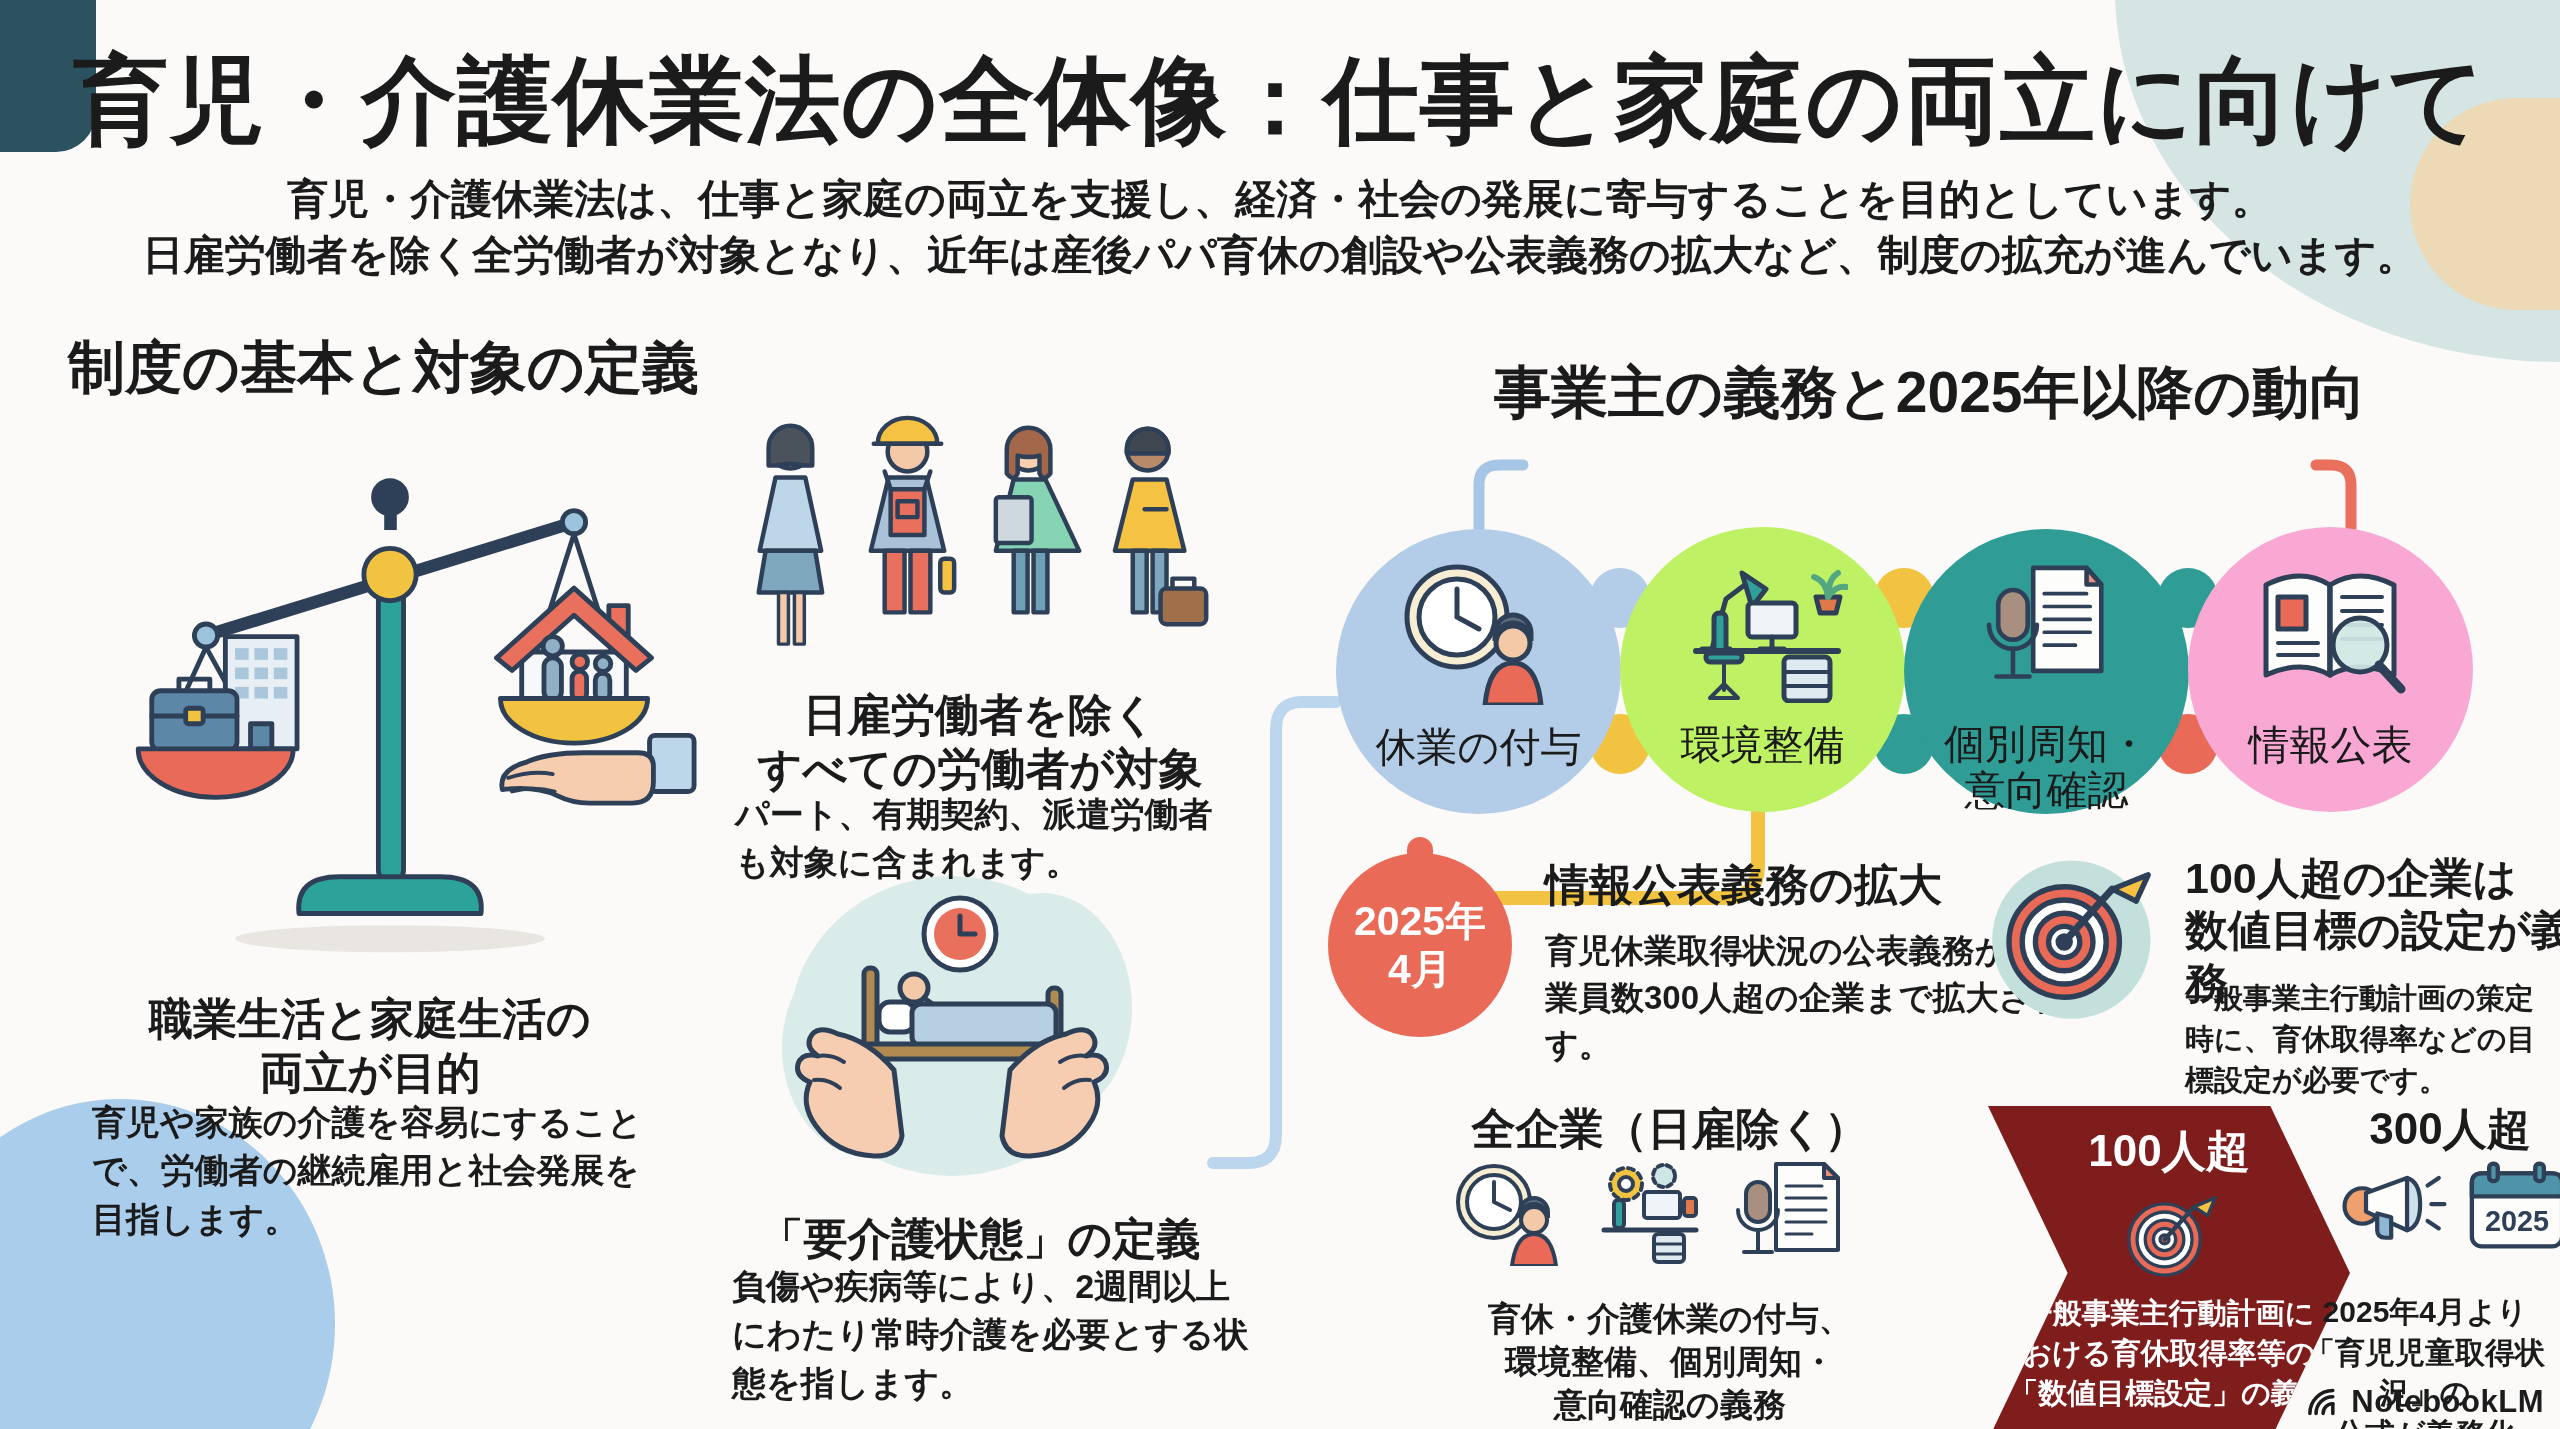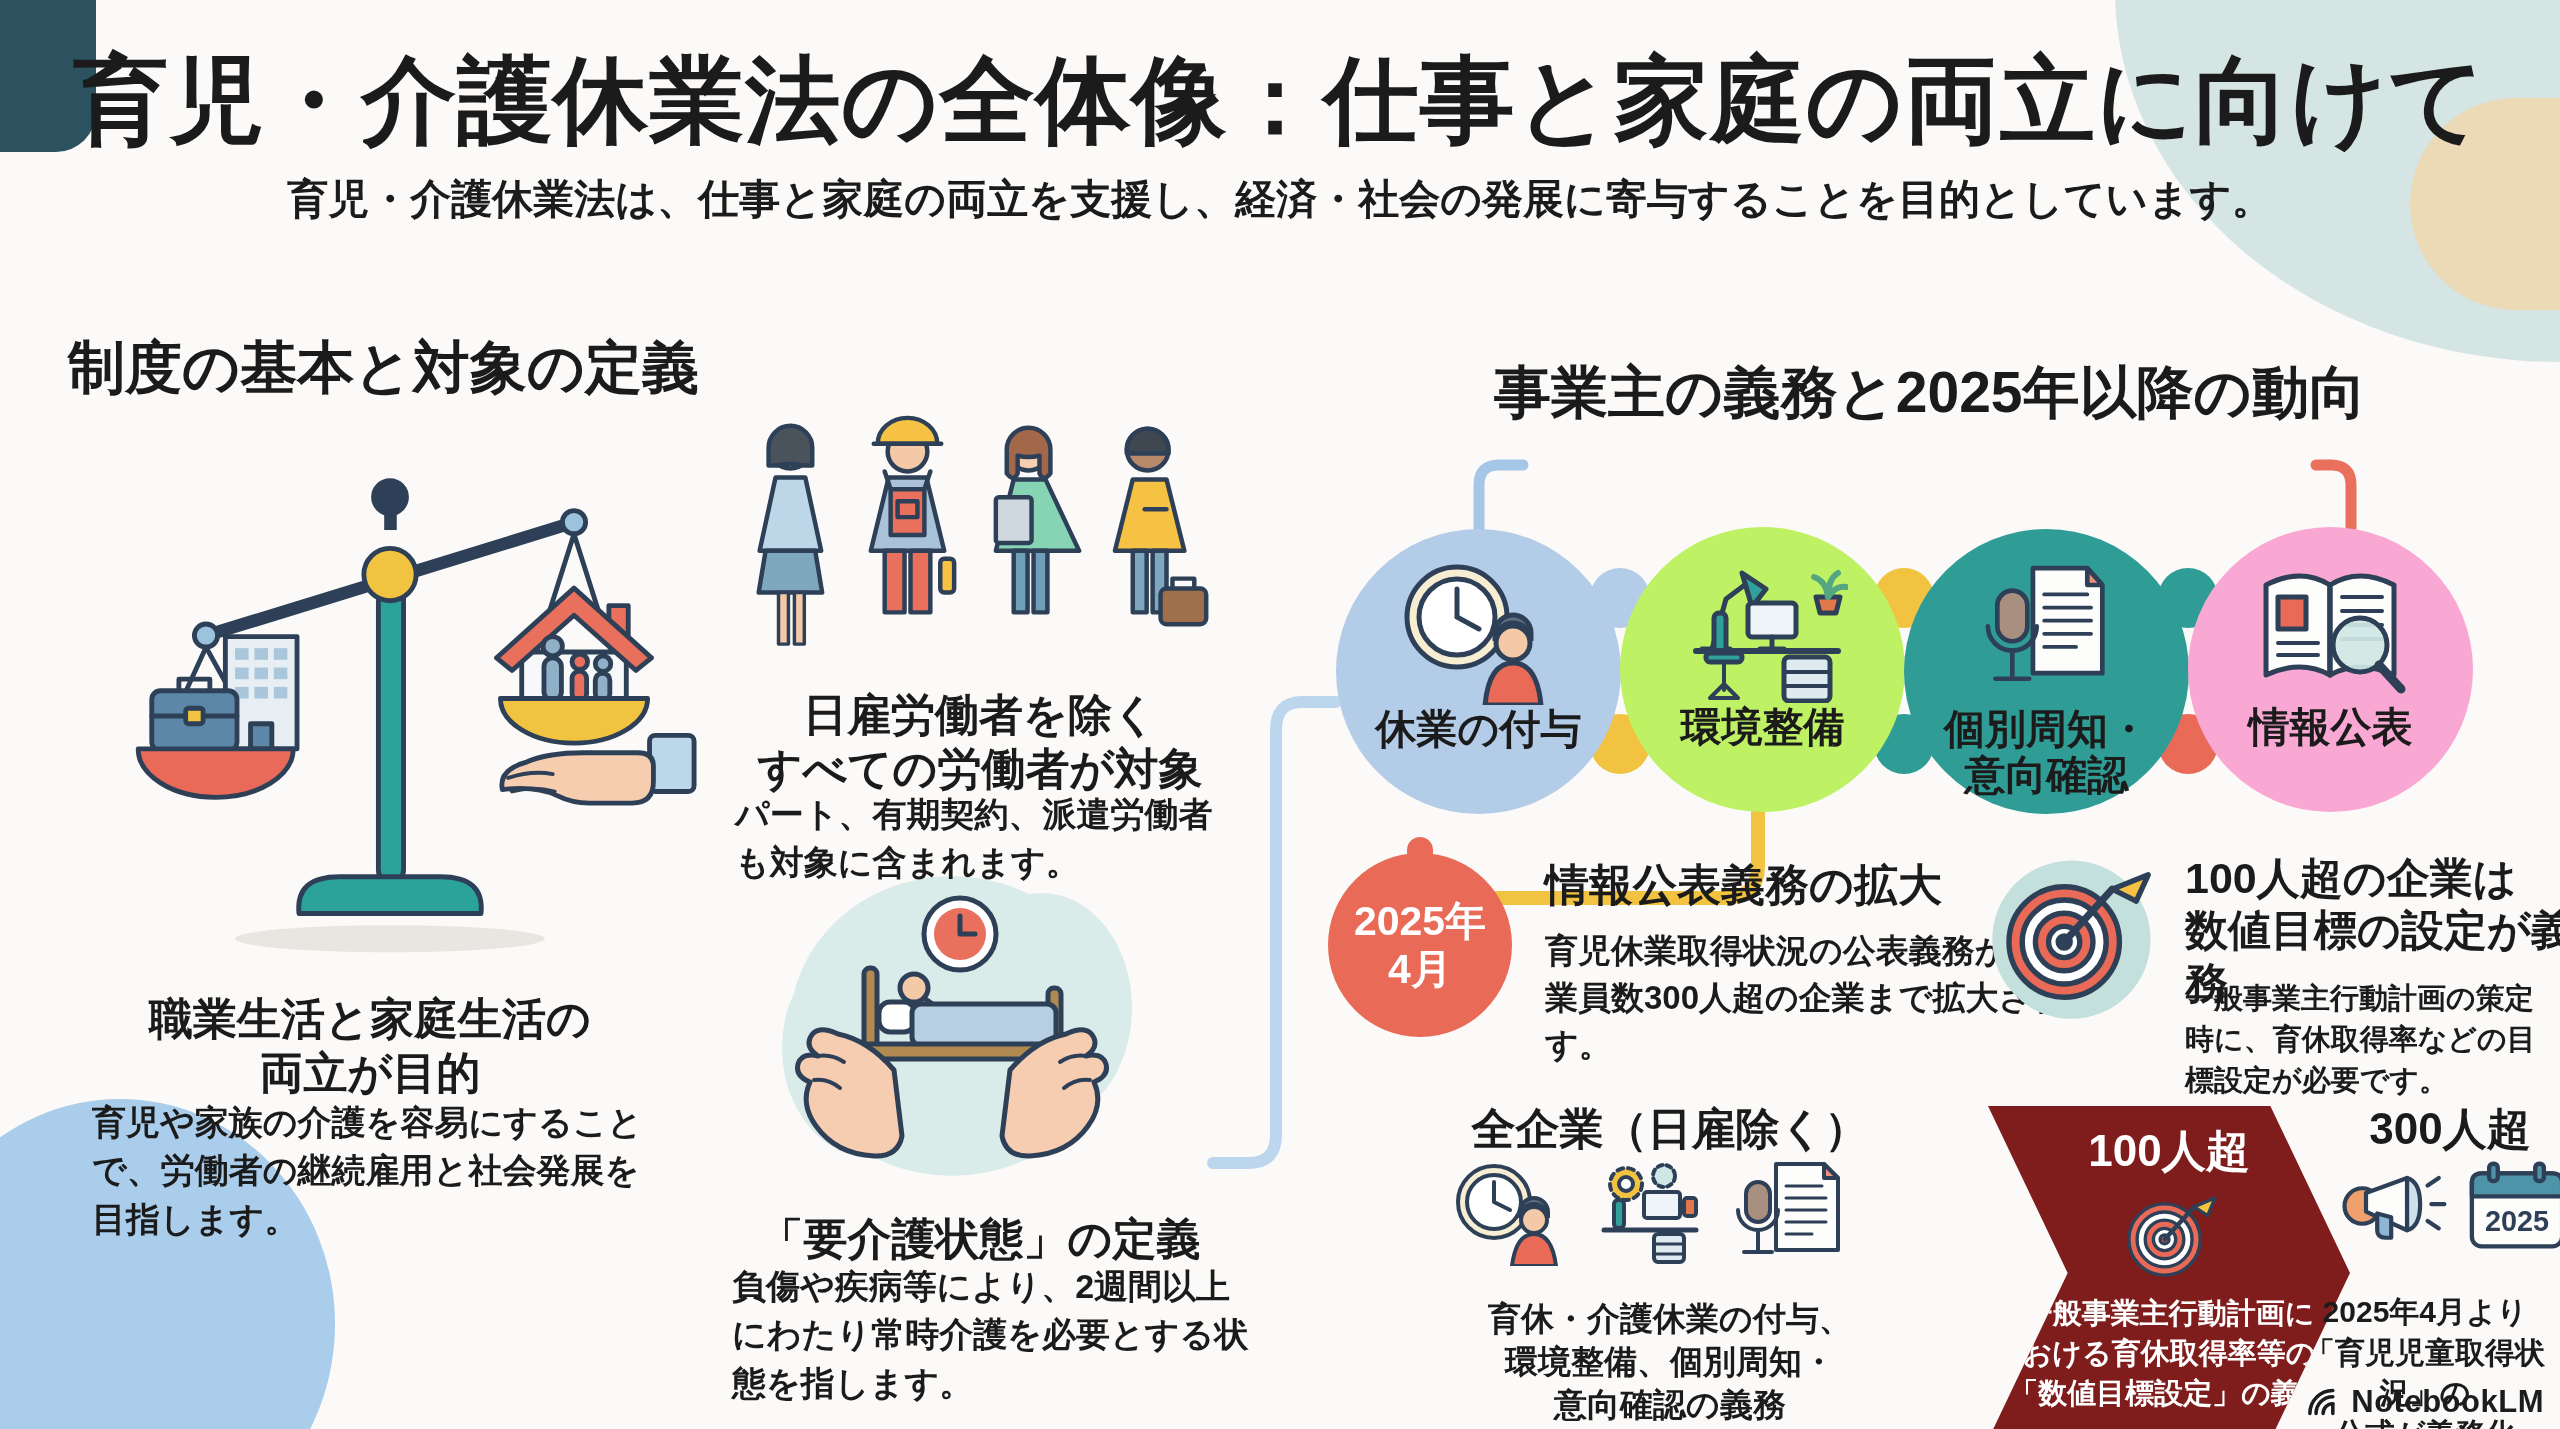--- a/index.html
+++ b/index.html
@@ -19,21 +19,21 @@
   .title{left:0;top:38px;width:2560px;font-size:95px;font-weight:900;text-align:center;letter-spacing:1px;z-index:2;}
   .subtitle{left:0;width:2560px;font-size:41px;font-weight:700;text-align:center;z-index:2;}
   .sec-header{font-size:57px;font-weight:900;z-index:2;}
   .blk-heading{font-size:44px;font-weight:900;line-height:1.22;z-index:2;}
   .blk-body{font-size:34px;font-weight:700;line-height:1.42;z-index:2;}
   .duties-title{font-size:45px;font-weight:900;z-index:2;}
 
   
   .duty{width:285px;height:285px;border-radius:50%;display:flex;flex-direction:column;align-items:center;
         justify-content:flex-start;padding-top:26px;box-sizing:border-box;z-index:2;}
-  .duty-label{font-size:41px;font-weight:700;text-align:center;line-height:1.12;margin-top:2px;}
+  .duty-label{font-size:41px;font-weight:400;text-align:center;line-height:1.12;margin-top:20px;}
 
   .date-circle{width:184px;height:184px;border-radius:50%;background:#e96a57;color:#fff;display:flex;
                align-items:center;justify-content:center;font-size:41px;font-weight:700;text-align:center;
                line-height:1.18;z-index:2;}
 
   .chevron{left:1988px;top:1106px;width:362px;height:334px;background:#7f1d1d;z-index:2;
            clip-path:polygon(0 0,78% 0,100% 50%,78% 100%,0 100%,22% 50%);
            display:flex;flex-direction:column;align-items:center;color:#fff;}
   .chevron .h{font-size:44px;font-weight:900;margin-top:16px;}
   .chevron .b{font-size:29px;font-weight:700;line-height:1.38;text-align:center;margin-top:6px;}
@@ -48,20 +48,21 @@
 
 <div class="stage">
 
   <div class="abs corner-tl"></div>
   <div class="abs corner-tr"></div>
   <div class="abs blob-beige"></div>
   <div class="abs blob-bl"></div>
 
   <div class="abs title">育児・介護休業法の全体像：仕事と家庭の両立に向けて</div>
   <div class="abs subtitle" style="top:172px;">育児・介護休業法は、仕事と家庭の両立を支援し、経済・社会の発展に寄与することを目的としています。</div>
+  <div class="abs subtitle" style="top:228px;">日雇労働者を除く全労働者が対象となり、近年は産後パパ育休の創設や公表義務の拡大など、制度の拡充が進んでいます。</div>
 
   <div class="abs sec-header" style="left:68px;top:330px;">制度の基本と対象の定義</div>
 
   <svg class="abs" style="left:70px;top:408px;z-index:1;" width="640" height="552" viewBox="0 0 660 570">
     <g stroke="#2e4057" stroke-width="5" stroke-linejoin="round" stroke-linecap="round">
       <ellipse cx="330" cy="548" rx="160" ry="14" fill="#e9e6e1" stroke="none"></ellipse>
       <rect x="318" y="165" width="26" height="325" rx="13" fill="#2ba39b"></rect>
       <path d="M236 522 q-4 -38 42 -38 h104 q46 0 42 38 z" fill="#2ba39b"></path>
       <rect x="324" y="92" width="13" height="34" fill="#2e4057" stroke="none"></rect>
       <circle cx="330" cy="92" r="17" fill="#2e4057"></circle>

